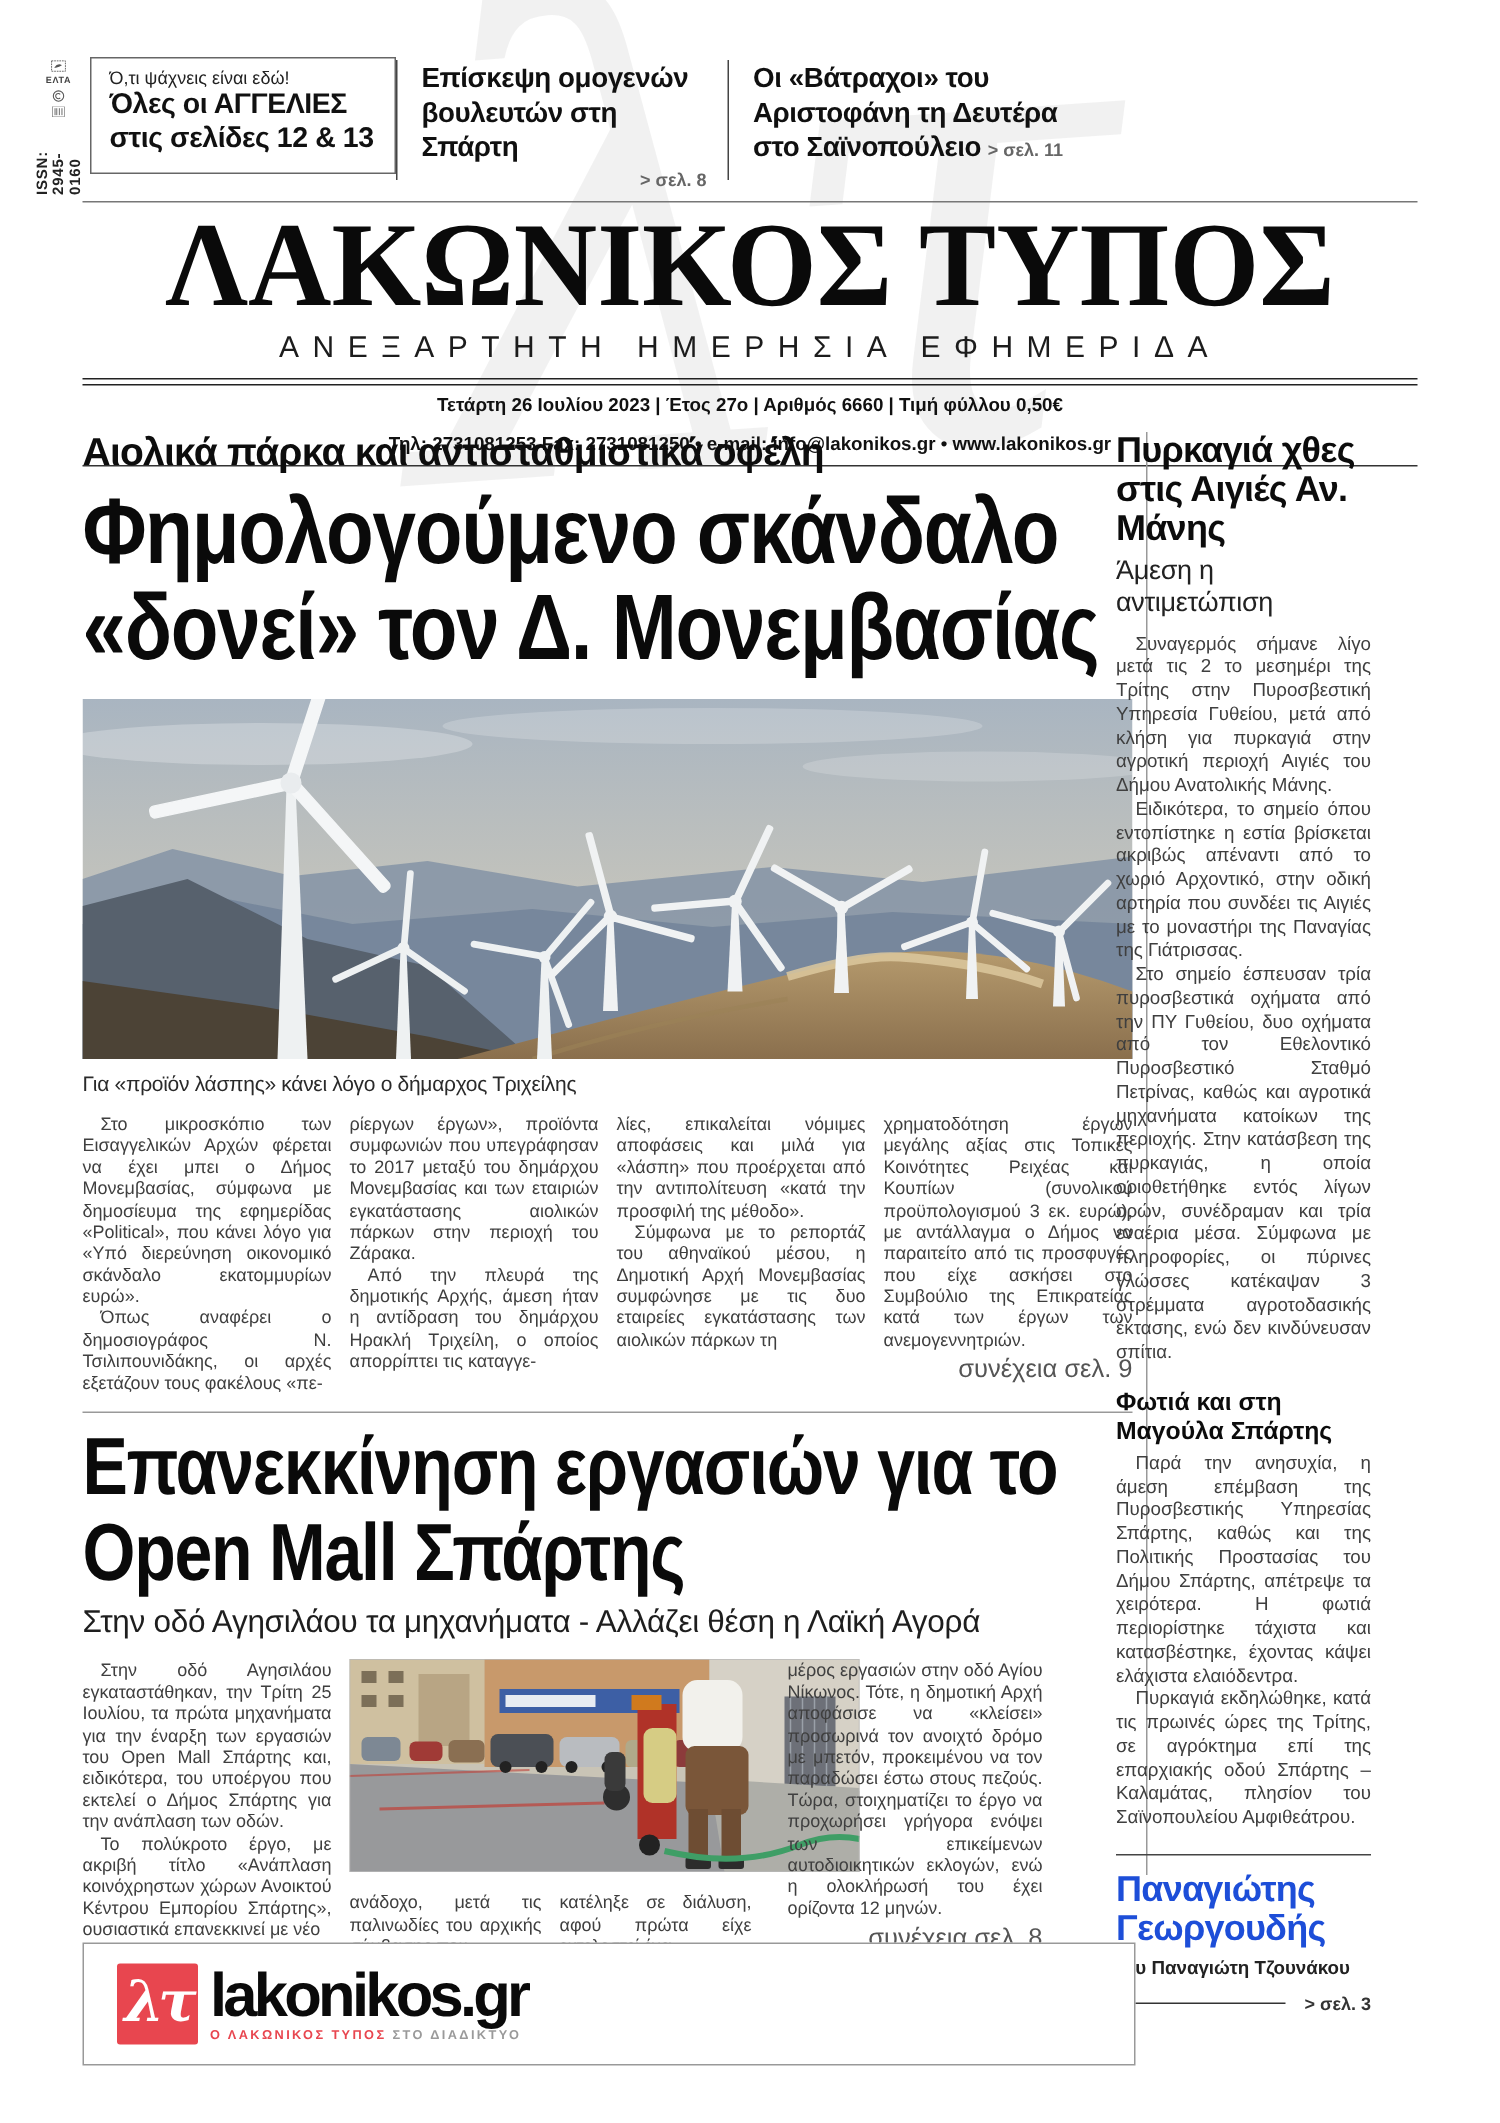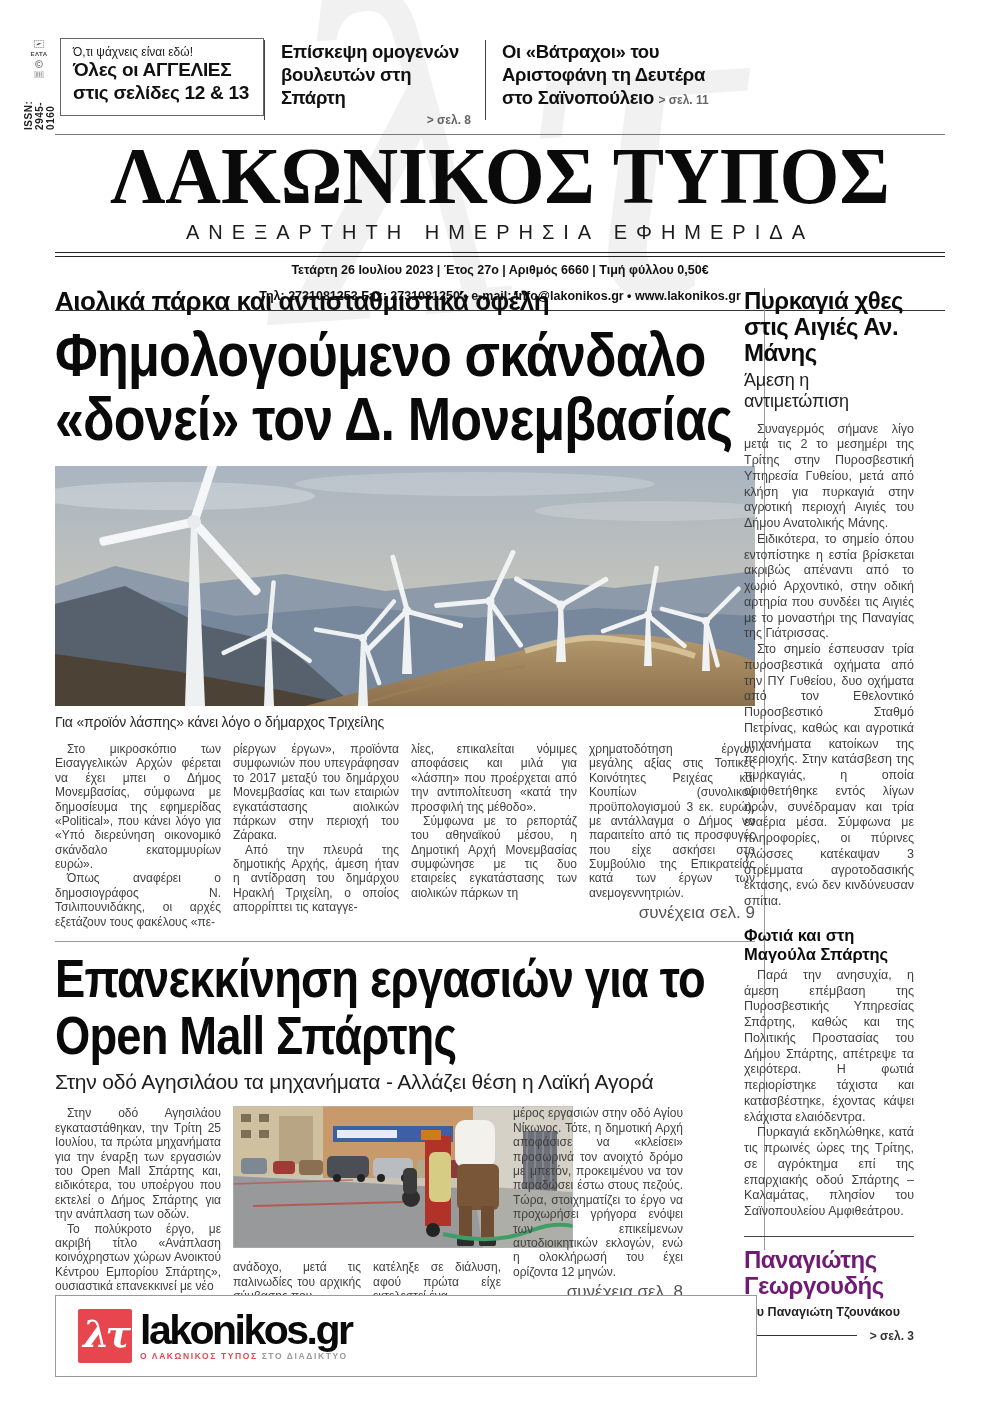--- a/index.html
+++ b/index.html
@@ -51,31 +51,31 @@
   .body-text p{margin:0;font-size:12px;line-height:1.2;text-align:justify;color:#3f3f3f;}
   .body-text p.ind{text-indent:12px;}
   .continue{font-size:17px;color:#555;text-align:right;margin-top:3px;}
   .story-divider{border-top:1px solid #999;margin-top:12px;}
   
   .headline2{font-size:54px;font-weight:bold;line-height:1.06;letter-spacing:-1px;color:#0a0a0a;margin-top:8px;}
   .subhead2{font-size:21px;color:#1e1e1e;margin-top:6px;letter-spacing:-.2px;}
   .s2row{display:flex;gap:12px;margin-top:12px;}
   .s2left{width:166px;}
   .s2mid{width:268px;}
-  .s2right{width:170px;}
+  .s2right{width:170px;margin-left:12px;}
   .s2below{display:flex;gap:12px;margin-top:8px;}
   .s2below .bcol{width:164px;}
   
   .sb-head{font-size:24px;font-weight:bold;line-height:1.08;letter-spacing:-.5px;color:#0c0c0c;}
   .sb-sub{font-size:18px;color:#222;margin-top:4px;letter-spacing:-.2px;}
   .sb-body p{margin:0;font-size:12.5px;line-height:1.26;text-align:justify;color:#3f3f3f;text-indent:13px;}
   .sb-body{margin-top:10px;}
   .sb-head2{font-size:16.5px;font-weight:bold;line-height:1.15;color:#0c0c0c;margin:16px 0 4px 0;}
   .sb-rule{border-top:1.5px solid #444;margin:16px 0 10px 0;}
-  .sb-author{font-size:24px;font-weight:bold;line-height:1.1;letter-spacing:-.5px;color:#701a75;}
+  .sb-author{font-size:24px;font-weight:bold;line-height:1.1;letter-spacing:-.5px;color:#1d4ed8;}
   .sb-byline{font-size:12.5px;font-weight:bold;color:#222;margin-top:5px;}
   .sb-pageline{display:flex;align-items:center;gap:13px;margin-top:10px;}
   .sb-pageline .ln{flex:1;border-top:1.5px solid #333;}
   .sb-pageline .pg{font-size:12px;font-weight:bold;color:#333;}
   
   #footer-banner{position:absolute;top:1295px;left:55px;width:700px;height:80px;border:1px solid #999;
     display:flex;align-items:center;z-index:2;background:#fff;}
   .logo-box{width:54px;height:54px;background:#e8464f;border-radius:2px;margin-left:22px;
     display:flex;align-items:center;justify-content:center;}
   .logo-glyph{font-family:"DejaVu Serif",serif;font-style:italic;font-weight:bold;font-size:38px;color:#fff;

